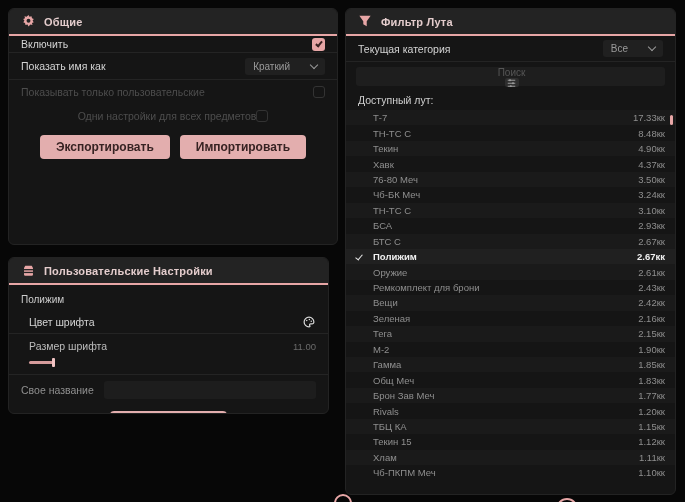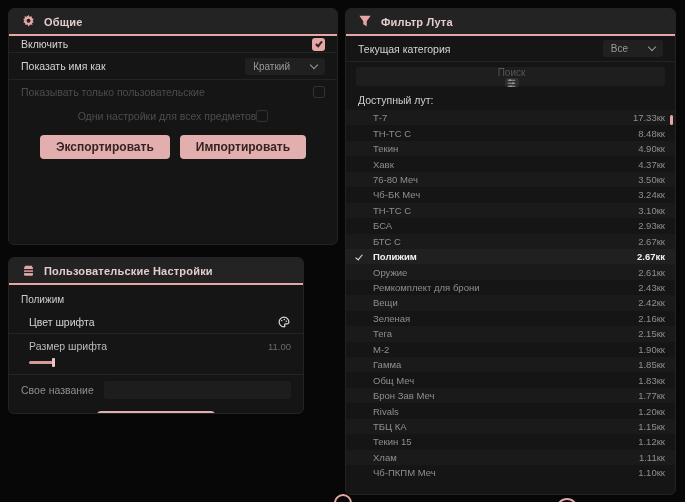--- a/index.html
+++ b/index.html
@@ -18,21 +18,21 @@
     font-family:"Liberation Sans",sans-serif;
   }
   .panel{
     position:absolute;
     background:var(--panel-bg);
     border:1px solid #232323;
     border-radius:6px;
     overflow:hidden;
   }
   #panel-general{left:8px;top:8px;width:330px;height:237px;}
-  #panel-custom{left:8px;top:257px;width:296px;height:157px;}
+  #panel-custom{left:8px;top:257px;width:321px;height:157px;}
   #panel-loot{left:345px;top:8px;width:331px;height:487px;}
 
   .panel-header{
     height:27px;
     background:var(--header-bg);
     display:flex;align-items:center;gap:9px;
     padding:0 12px;
     border-bottom:2px solid var(--accent);
   }
   .panel-title{

